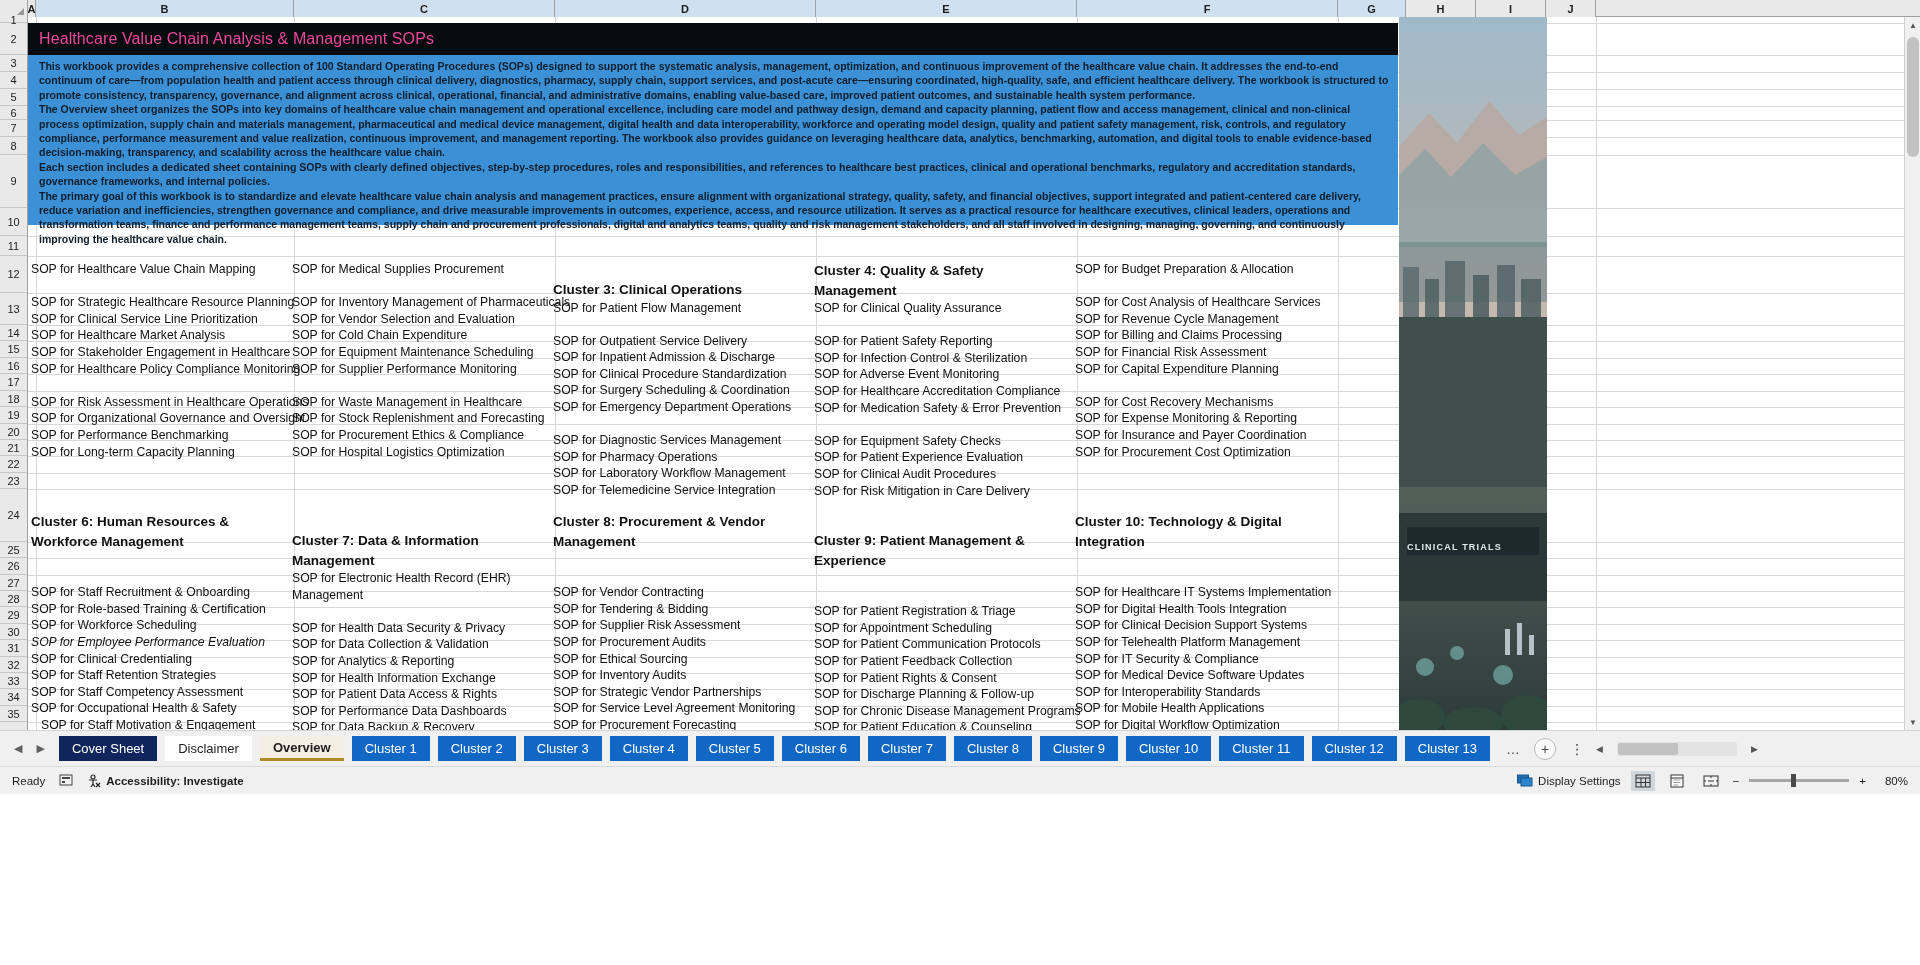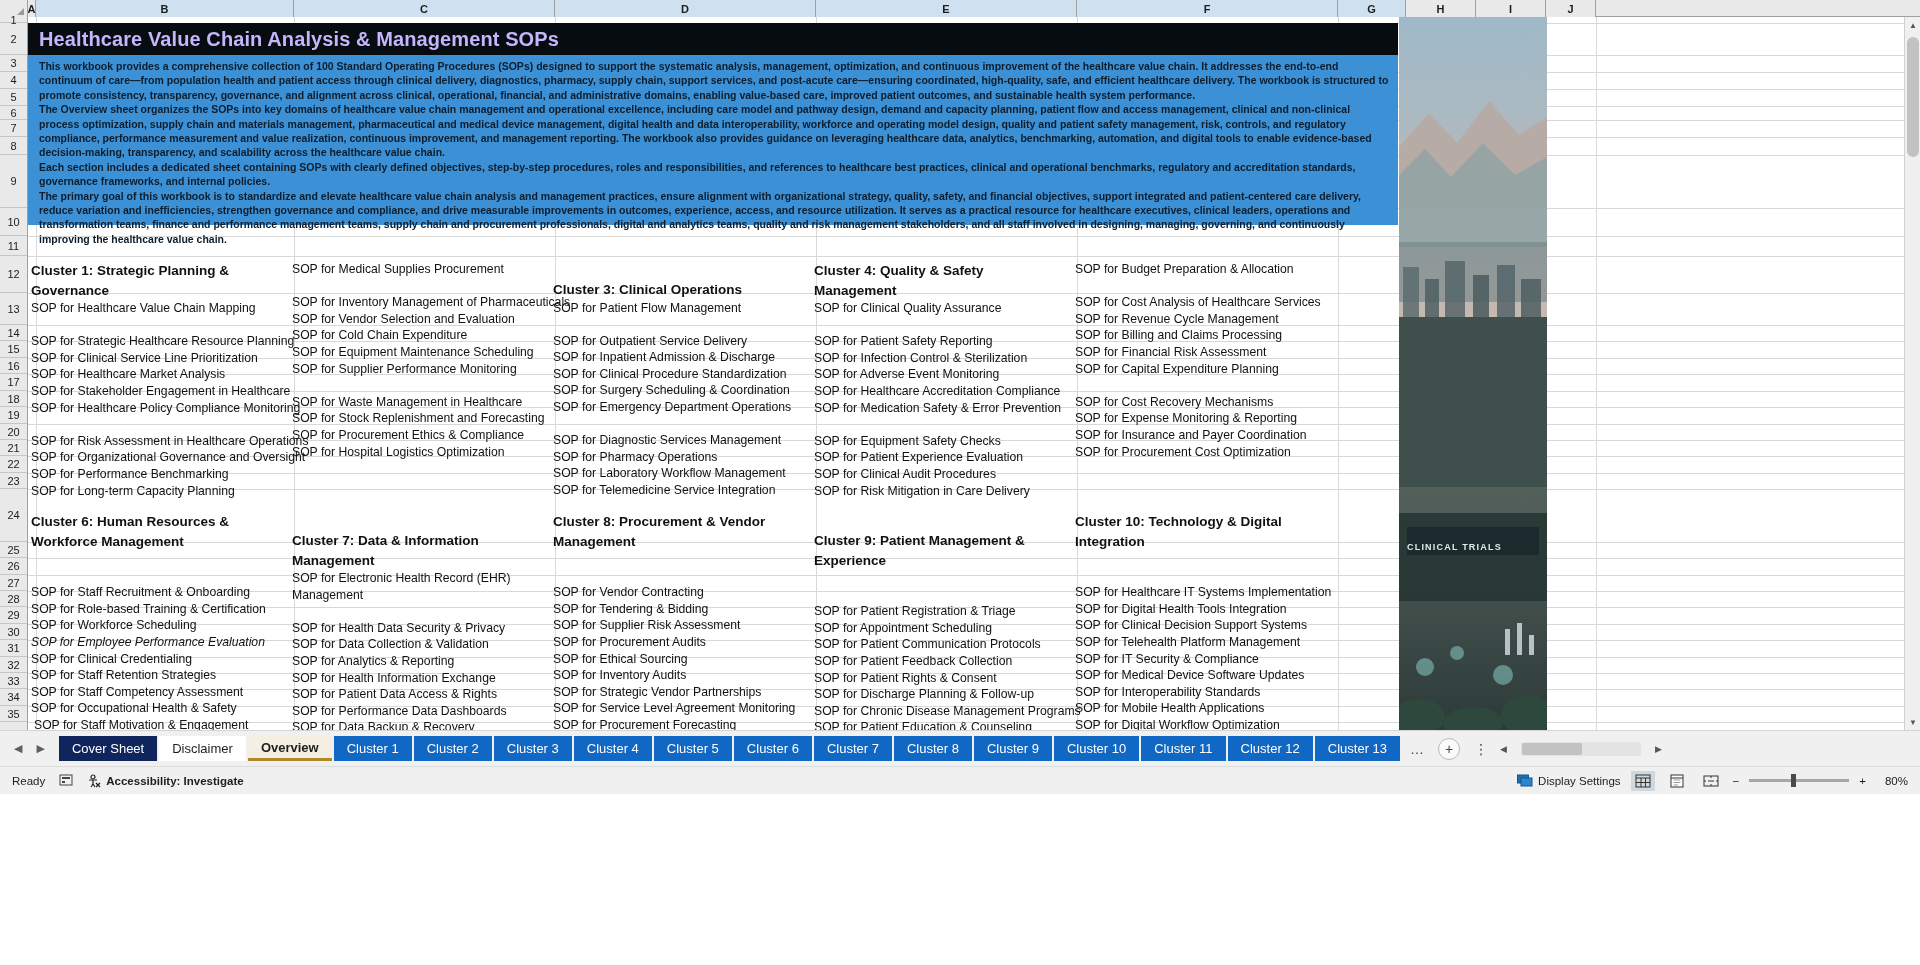--- a/index.html
+++ b/index.html
@@ -27,22 +27,22 @@
     display:flex; align-items:center; justify-content:center; background:#e9e9e9; }
 
   
   .grid { position:absolute; left:28px; top:17px; width:1892px; height:713px;
     background:#fff; overflow:hidden; }
   .vline { position:absolute; top:0; width:1px; height:713px; background:#d8d8d8; }
   .hline { position:absolute; left:0; width:1892px; height:1px; background:#d8d8d8; }
 
   
   .title-banner { position:absolute; left:0; top:6px; width:1370px; height:32px;
-    background:#060c10; color:#c4b5fd; display:flex; align-items:center;
-    padding-left:11px; font-size:20px; font-weight:700; letter-spacing:.1px; }
+    background:#060c10; color:#ec4899; display:flex; align-items:center;
+    padding-left:11px; font-size:16px; font-weight:400; letter-spacing:.1px; }
 
   
   .desc-block { position:absolute; left:0; top:38px; width:1370px; height:170px;
     background:#3c91d6; color:#10243a; padding:4px 9px 0 11px; }
   .desc-block p { font-size:10.5px; line-height:14.4px; font-weight:600;
     color:#0e1d2c; text-align:left; }
 
   
   .sop-bar { position:absolute; left:0; top:208px; width:1370px; height:28px;
     background:#1f87c7; color:#ffffff; display:flex; align-items:center;
@@ -68,21 +68,21 @@
     background:#c2c2c2; border-radius:6px; }
   .vscroll .ar { position:absolute; left:0; width:16px; height:16px;
     display:flex; align-items:center; justify-content:center; font-size:8px; color:#555; }
 
   
   .tabbar { position:absolute; left:0; top:730px; width:1920px; height:36px;
     background:#f0f0f0; border-top:1px solid #d4d4d4; display:flex; align-items:center; }
   .tabnav { display:flex; align-items:center; gap:2px; padding:0 8px; }
   .tabnav span { font-size:11px; color:#606060; padding:2px 6px; cursor:default; }
   .tab { height:25px; display:flex; align-items:center; padding:0 13px;
-    font-size:13px; color:#fff; background:#1167c4; margin-right:2px;
+    font-size:13px; color:#fff; background:#1167c4; margin-right:8px;
     white-space:nowrap; }
   .tab.cover { background:#10255c; }
   .tab.disc { background:#ffffff; color:#1d1d1d; }
   .tab.active { background:#f5efe3; color:#1d1d1d; font-weight:700;
     border-bottom:3px solid #b08a28; }
   .addsheet { width:22px; height:22px; border:1px solid #b9b9b9; border-radius:50%;
     display:flex; align-items:center; justify-content:center; font-size:14px;
     color:#444; margin:0 6px; background:#fafafa; }
   .tab-dots { font-size:14px; color:#444; padding:0 8px; }
   .hscroll { flex:1; height:14px; background:#e3e3e3; margin:0 10px; position:relative;
@@ -219,21 +219,20 @@
     <div class="desc-block">
       <p>This workbook provides a comprehensive collection of 100 Standard Operating Procedures (SOPs) designed to support the systematic analysis, management, optimization, and continuous improvement of the healthcare value chain. It addresses the end-to-end continuum of care—from population health and patient access through clinical delivery, diagnostics, pharmacy, supply chain, support services, and post-acute care—ensuring coordinated, high-quality, safe, and efficient healthcare delivery. The workbook is structured to promote consistency, transparency, governance, and alignment across clinical, operational, financial, and administrative domains, enabling value-based care, improved patient outcomes, and sustainable health system performance.</p>
       <p>The Overview sheet organizes the SOPs into key domains of healthcare value chain management and operational excellence, including care model and pathway design, demand and capacity planning, patient flow and access management, clinical and non-clinical process optimization, supply chain and materials management, pharmaceutical and medical device management, digital health and data interoperability, workforce and operating model design, quality and patient safety management, risk, controls, and regulatory compliance, performance measurement and value realization, continuous improvement, and management reporting. The workbook also provides guidance on leveraging healthcare data, analytics, benchmarking, automation, and digital tools to enable evidence-based decision-making, transparency, and scalability across the healthcare value chain.</p>
       <p>Each section includes a dedicated sheet containing SOPs with clearly defined objectives, step-by-step procedures, roles and responsibilities, and references to healthcare best practices, clinical and operational benchmarks, regulatory and accreditation standards, governance frameworks, and internal policies.</p>
       <p>The primary goal of this workbook is to standardize and elevate healthcare value chain analysis and management practices, ensure alignment with organizational strategy, quality, safety, and financial objectives, support integrated and patient-centered care delivery, reduce variation and inefficiencies, strengthen governance and compliance, and drive measurable improvements in outcomes, experience, access, and resource utilization. It serves as a practical resource for healthcare executives, clinical leaders, operations and transformation teams, finance and performance management teams, supply chain and procurement professionals, digital and analytics teams, quality and risk management stakeholders, and all staff involved in designing, managing, governing, and continuously improving the healthcare value chain.</p>
     </div>
 
 
     <div class="clusters" id="clusters">
         <div class="cl-col" style="left: 0px; top: 0px; width: 261px;">
-          <div class="cl-title" style="padding-left: 3px; width: 232px; margin-top: 0px;">Cluster 1: Strategic Planning &amp; Governance</div>
           <div class="cl-item" style="padding-left: 3px; min-height: 16.6px; white-space: normal; width: 250px;">SOP for Healthcare Value Chain Mapping</div>
           <div class="cl-gap"></div>
           <div class="cl-item" style="padding-left: 3px; min-height: 16.6px;">SOP for Strategic Healthcare Resource Planning</div>
           <div class="cl-item" style="padding-left: 3px; min-height: 16.6px;">SOP for Clinical Service Line Prioritization</div>
           <div class="cl-item" style="padding-left: 3px; min-height: 16.6px;">SOP for Healthcare Market Analysis</div>
           <div class="cl-item" style="padding-left: 3px; min-height: 16.6px;">SOP for Stakeholder Engagement in Healthcare</div>
           <div class="cl-item" style="padding-left: 3px; min-height: 16.6px;">SOP for Healthcare Policy Compliance Monitoring</div>
           <div class="cl-item" style="padding-left: 3px; min-height: 16.6px;"></div>
           <div class="cl-item" style="padding-left: 3px; min-height: 16.6px;">SOP for Risk Assessment in Healthcare Operations</div>
           <div class="cl-item" style="padding-left: 3px; min-height: 16.6px;">SOP for Organizational Governance and Oversight</div>
@@ -303,21 +302,21 @@
           <div class="cl-item" style="padding-left: 3px; min-height: 16.6px; white-space: normal; width: 250px;"></div>
           <div class="cl-gap"></div>
           <div class="cl-item" style="padding-left: 3px; min-height: 16.6px;">SOP for Staff Recruitment &amp; Onboarding</div>
           <div class="cl-item" style="padding-left: 3px; min-height: 16.6px;">SOP for Role-based Training &amp; Certification</div>
           <div class="cl-item" style="padding-left: 3px; min-height: 16.6px;">SOP for Workforce Scheduling</div>
           <div class="cl-item" style="padding-left: 3px; min-height: 16.6px; font-style: italic;">SOP for Employee Performance Evaluation</div>
           <div class="cl-item" style="padding-left: 3px; min-height: 16.6px;">SOP for Clinical Credentialing</div>
           <div class="cl-item" style="padding-left: 3px; min-height: 16.6px;">SOP for Staff Retention Strategies</div>
           <div class="cl-item" style="padding-left: 3px; min-height: 16.6px;">SOP for Staff Competency Assessment</div>
           <div class="cl-item" style="padding-left: 3px; min-height: 16.6px;">SOP for Occupational Health &amp; Safety</div>
-          <div class="cl-item" style="padding-left: 6px; min-height: 16.6px;">SOP for Staff Motivation &amp; Engagement</div>
+          <div class="cl-item" style="padding-left: 13px; min-height: 16.6px;">SOP for Staff Motivation &amp; Engagement</div>
         </div>
         <div class="cl-col" style="left: 261px; top: 251px; width: 261px;">
           <div class="cl-title" style="padding-left: 3px; width: 232px; margin-top: 19px;">Cluster 7: Data &amp; Information Management</div>
           <div class="cl-item" style="padding-left: 3px; min-height: 16.6px; white-space: normal; width: 250px;">SOP for Electronic Health Record (EHR) Management</div>
           <div class="cl-gap"></div>
           <div class="cl-item" style="padding-left: 3px; min-height: 16.6px;">SOP for Health Data Security &amp; Privacy</div>
           <div class="cl-item" style="padding-left: 3px; min-height: 16.6px;">SOP for Data Collection &amp; Validation</div>
           <div class="cl-item" style="padding-left: 3px; min-height: 16.6px;">SOP for Analytics &amp; Reporting</div>
           <div class="cl-item" style="padding-left: 3px; min-height: 16.6px;">SOP for Health Information Exchange</div>
           <div class="cl-item" style="padding-left: 3px; min-height: 16.6px;">SOP for Patient Data Access &amp; Rights</div>

